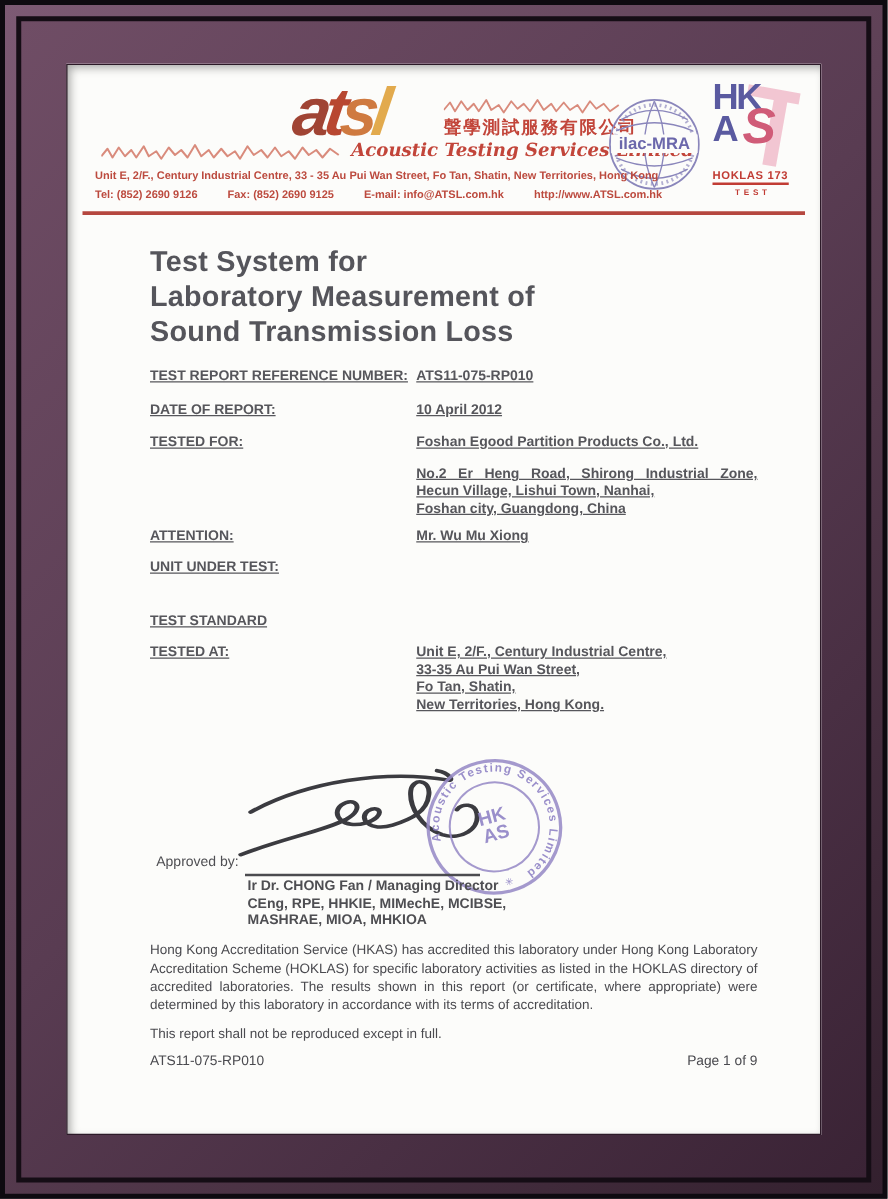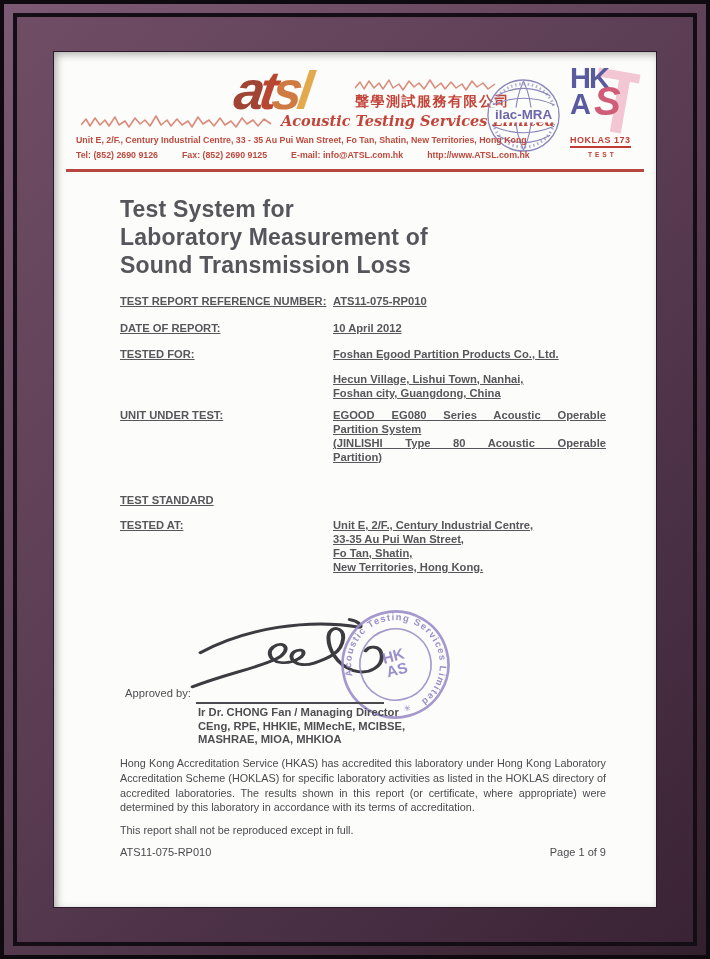--- a/index.html
+++ b/index.html
@@ -145,32 +145,33 @@
           </div>
           <div class="row mb11">
             <div class="lab">TESTED FOR:</div>
             <div class="val">
                     <div>Foshan Egood Partition Products Co., Ltd.</div>
                   </div>
           </div>
           <div class="row mb8">
             <div class="lab"></div>
             <div class="val">
+              <div class="j">No.2 Er Heng Road, Shirong Industrial Zone,</div>
               <div>Hecun Village, Lishui Town, Nanhai,</div>
               <div>Foshan city, Guangdong, China</div>
             </div>
           </div>
+          <div class="row mb11">
+            <div class="lab">ATTENTION:</div>
+            <div class="val">
+                    <div>Mr. Wu Mu Xiong</div>
+                  </div>
+          </div>
           <div class="row mb29">
             <div class="lab">UNIT UNDER TEST:</div>
-            <div class="val">
-              <div class="j">EGOOD EG080 Series Acoustic Operable</div>
-              <div>Partition System</div>
-              <div class="j">(JINLISHI Type 80 Acoustic Operable</div>
-              <div>Partition)</div>
-            </div>
           </div>
           <div class="row mb11">
             <div class="lab">TEST STANDARD</div>
           </div>
           <div class="row">
             <div class="lab">TESTED AT:</div>
             <div class="val">
               <div>Unit E, 2/F., Century Industrial Centre,</div>
               <div>33-35 Au Pui Wan Street,</div>
               <div>Fo Tan, Shatin,</div>

